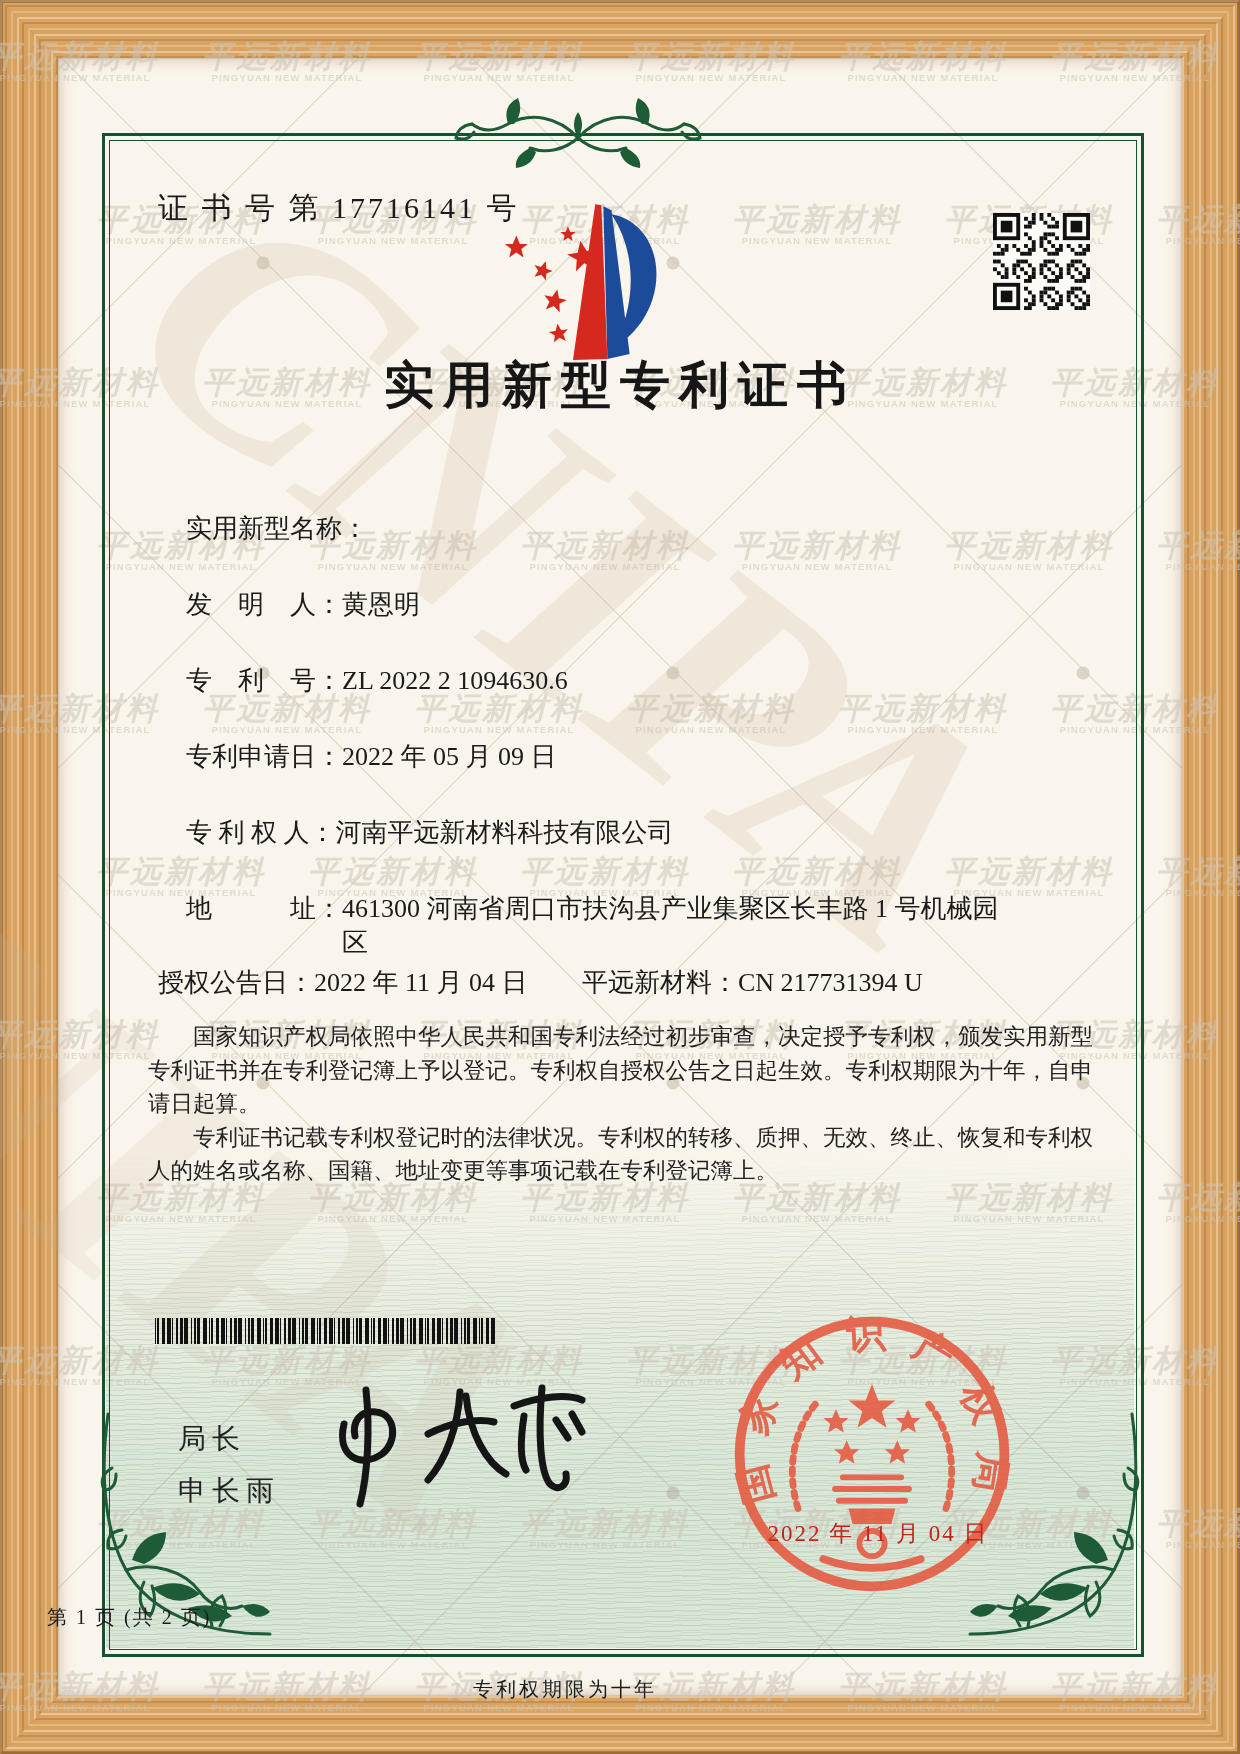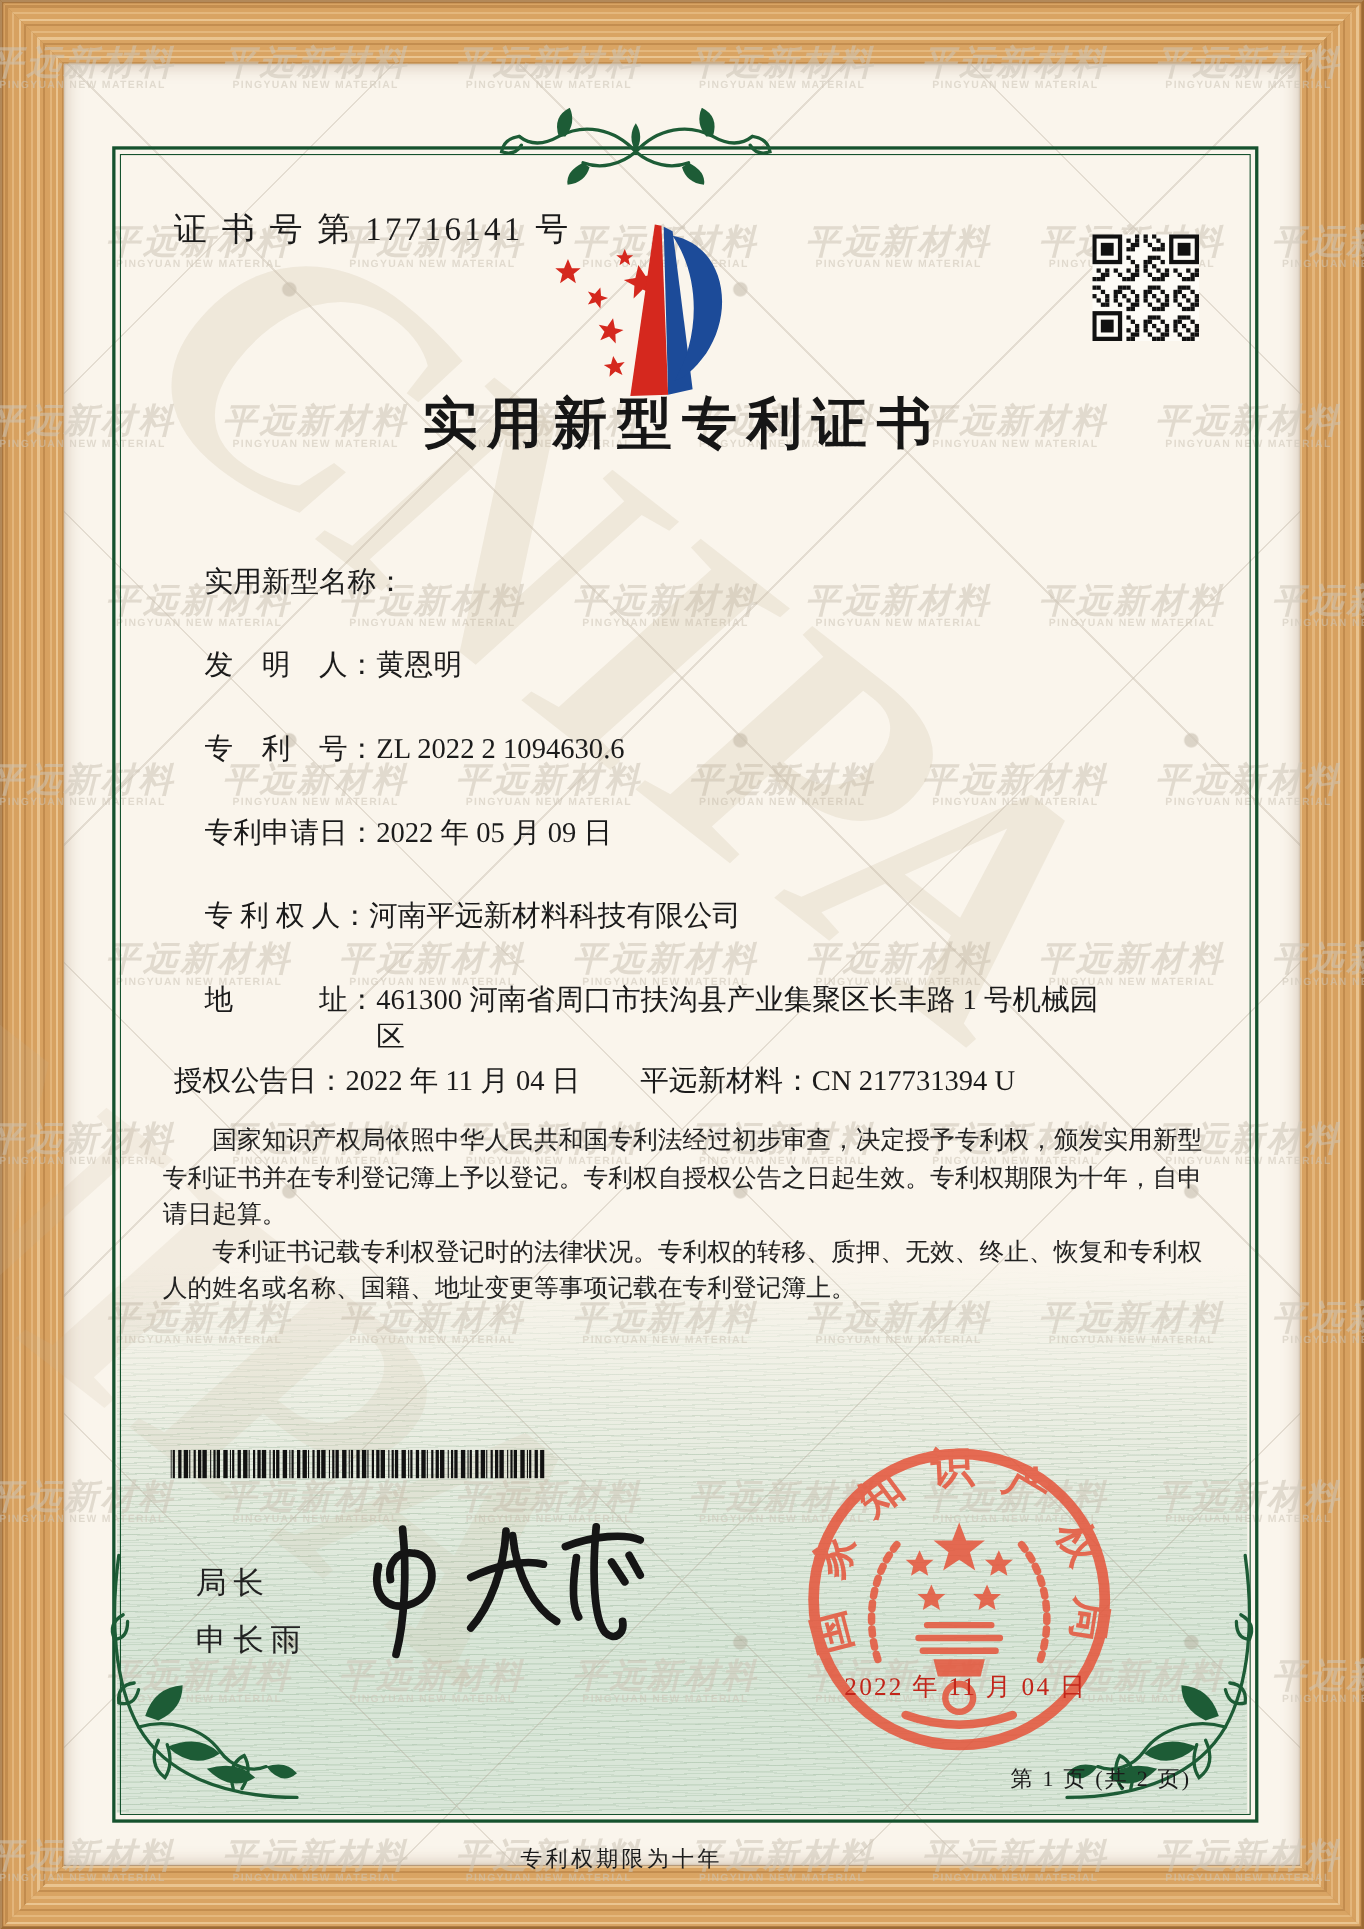--- a/index.html
+++ b/index.html
@@ -78,21 +78,21 @@
   .paras{position:absolute;left:148px;top:1020px;width:946px;font-size:22.5px;line-height:33.6px;
          color:#222;}
   .paras p{margin:0;text-indent:2em;}
   .barcode{left:155px;top:1318px;width:340px;height:26px;}
   .chief{left:178px;font-size:28px;letter-spacing:6px;color:#222;
          font-family:"Liberation Sans","DejaVu Sans",sans-serif;font-weight:500;}
   .sig{left:318px;top:1362px;}
   .seal{left:726px;top:1308px;opacity:.86;mix-blend-mode:multiply;}
   .seal-date{left:758px;top:1518px;width:240px;text-align:center;font-size:23px;color:#c2251a;
              letter-spacing:2px;font-weight:500;z-index:11;}
-  .page-info{left:102px;width:1036px;top:1604px;text-align:right;font-size:20px;letter-spacing:2px;
+  .page-info{left:102px;width:1036px;top:1604px;text-align:left;font-size:20px;letter-spacing:2px;
              transform:translateX(-55px);}
   .footer-note{left:102px;width:1036px;top:1676px;text-align:center;font-size:20px;letter-spacing:3px;
              transform:translateX(-55px);}
 </style>
 </head>
 <body>
 
 <div class="page">
 
   <div class="wood top"></div>

